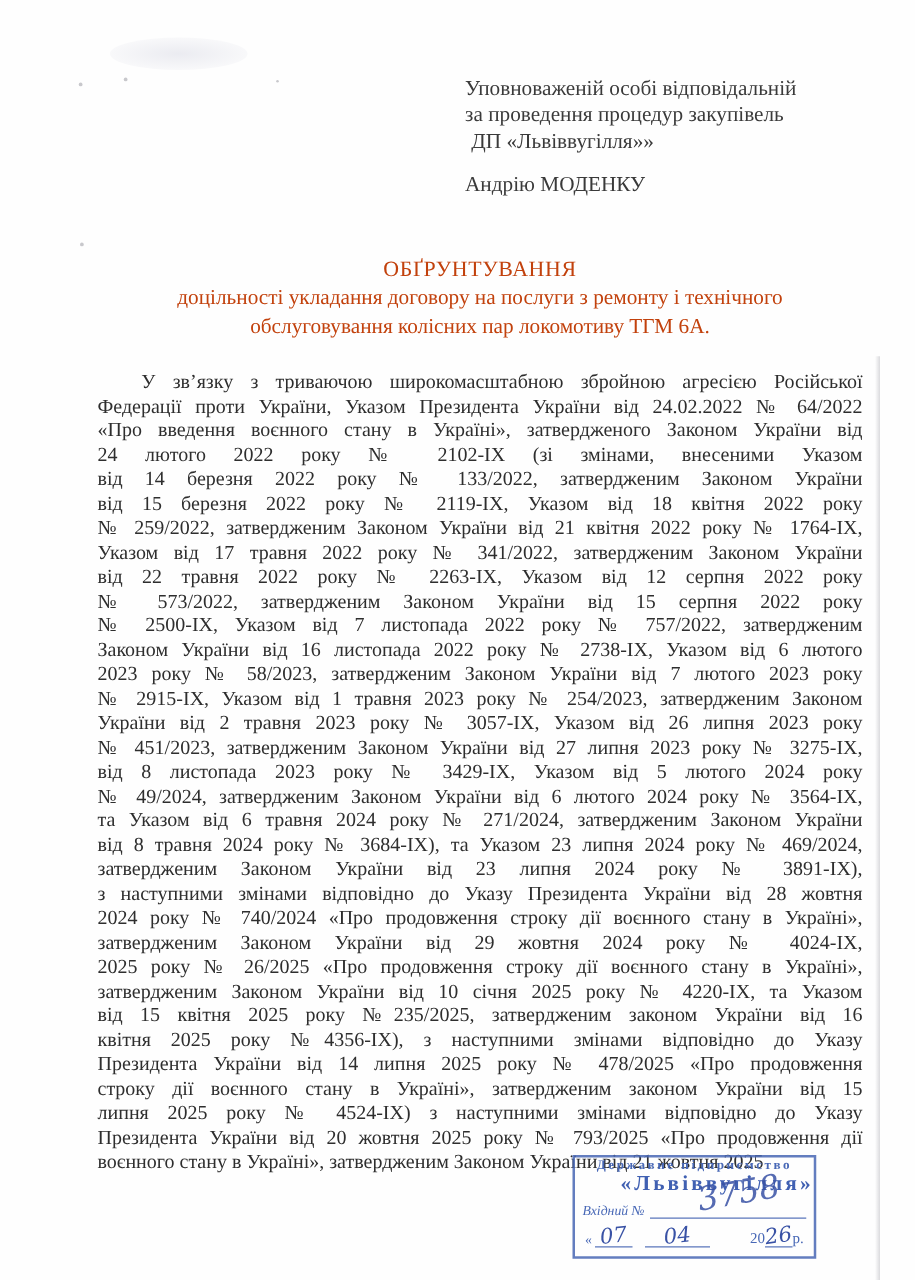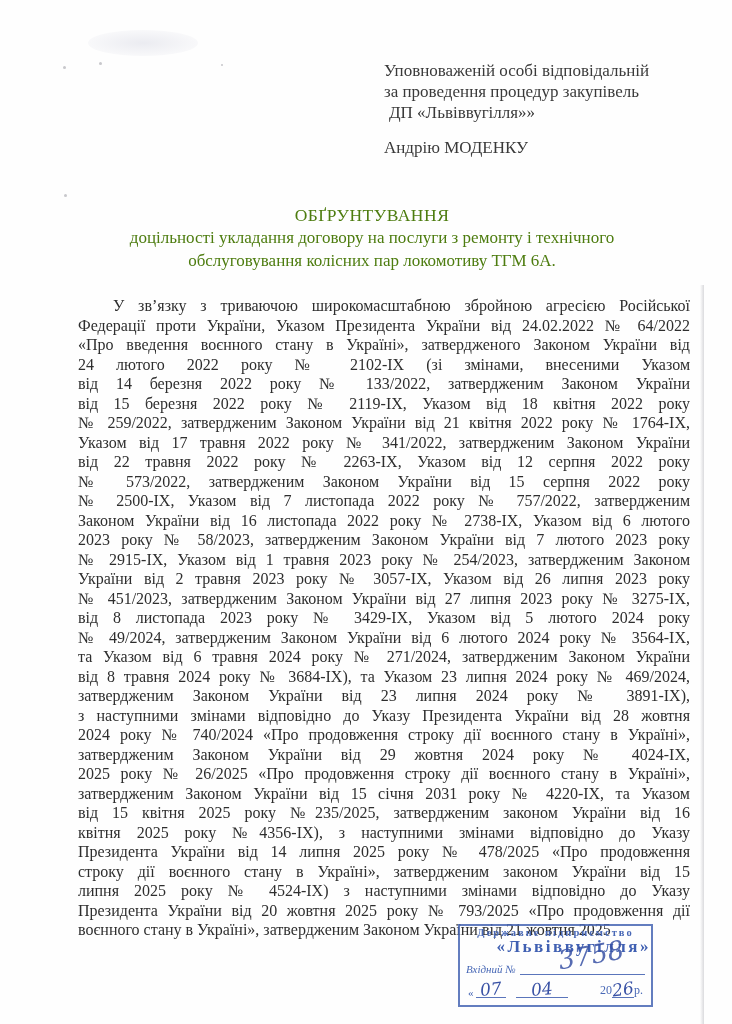--- a/index.html
+++ b/index.html
@@ -7,29 +7,29 @@
     position:relative;
     width:732px;height:1024px;
     background:#fefefe;
     overflow:hidden;
     font-family:"Liberation Serif","DejaVu Serif",serif;
     color:#2b2b2b;
     margin:0 auto;
   }
   
   .addressee{
-    position:absolute;left:384px;top:60px;width:290px;
+    position:absolute;left:372px;top:60px;width:290px;
     font-size:17px;line-height:21px;color:#3a3a3a;
   }
   .addressee .l3{padding-left:5px;}
   .addressee .name{margin-top:14px;}
   
   .titleblock{
-    position:absolute;left:66px;top:204px;width:612px;
-    text-align:center;color:#4d7c0f;
+    position:absolute;left:78px;top:204px;width:612px;
+    text-align:center;color:#c2410c;
   }
   .titleblock .heading{font-size:17.5px;letter-spacing:.5px;line-height:23px;}
   .titleblock .sub{font-size:17px;line-height:22.5px;}
   
   .bodytext{
     position:absolute;left:78px;top:296px;width:612px;
     font-size:16px;line-height:19.5px;color:#2e2e2e;
   }
   .jl{
     text-align:justify;text-align-last:justify;
@@ -143,21 +143,21 @@
     <div class="jl">№ 451/2023, затвердженим Законом України від 27 липня 2023 року № 3275-ІХ,</div>
     <div class="jl">від 8 листопада 2023 року № 3429-ІХ, Указом від 5 лютого 2024 року</div>
     <div class="jl">№ 49/2024, затвердженим Законом України від 6 лютого 2024 року № 3564-ІХ,</div>
     <div class="jl">та Указом від 6 травня 2024 року № 271/2024, затвердженим Законом України</div>
     <div class="jl">від 8 травня 2024 року № 3684-ІХ), та Указом 23 липня 2024 року № 469/2024,</div>
     <div class="jl">затвердженим Законом України від 23 липня 2024 року № 3891-ІХ),</div>
     <div class="jl">з наступними змінами відповідно до Указу Президента України від 28 жовтня</div>
     <div class="jl">2024 року № 740/2024 «Про продовження строку дії воєнного стану в Україні»,</div>
     <div class="jl">затвердженим Законом України від 29 жовтня 2024 року № 4024-ІХ,</div>
     <div class="jl">2025 року № 26/2025 «Про продовження строку дії воєнного стану в Україні»,</div>
-    <div class="jl">затвердженим Законом України від 15 січня 2031 року № 4220-ІХ, та Указом</div>
+    <div class="jl">затвердженим Законом України від 10 січня 2025 року № 4220-ІХ, та Указом</div>
     <div class="jl">від 15 квітня 2025 року №235/2025, затвердженим законом України від 16</div>
     <div class="jl">квітня 2025 року №4356-ІХ), з наступними змінами відповідно до Указу</div>
     <div class="jl">Президента України від 14 липня 2025 року № 478/2025 «Про продовження</div>
     <div class="jl">строку дії воєнного стану в Україні», затвердженим законом України від 15</div>
     <div class="jl">липня 2025 року № 4524-ІХ) з наступними змінами відповідно до Указу</div>
     <div class="jl">Президента України від 20 жовтня 2025 року № 793/2025 «Про продовження дії</div>
     <div class="jl last">воєнного стану в Україні», затвердженим Законом України від 21 жовтня 2025</div>
   </div>
 
   <div class="stamp">

